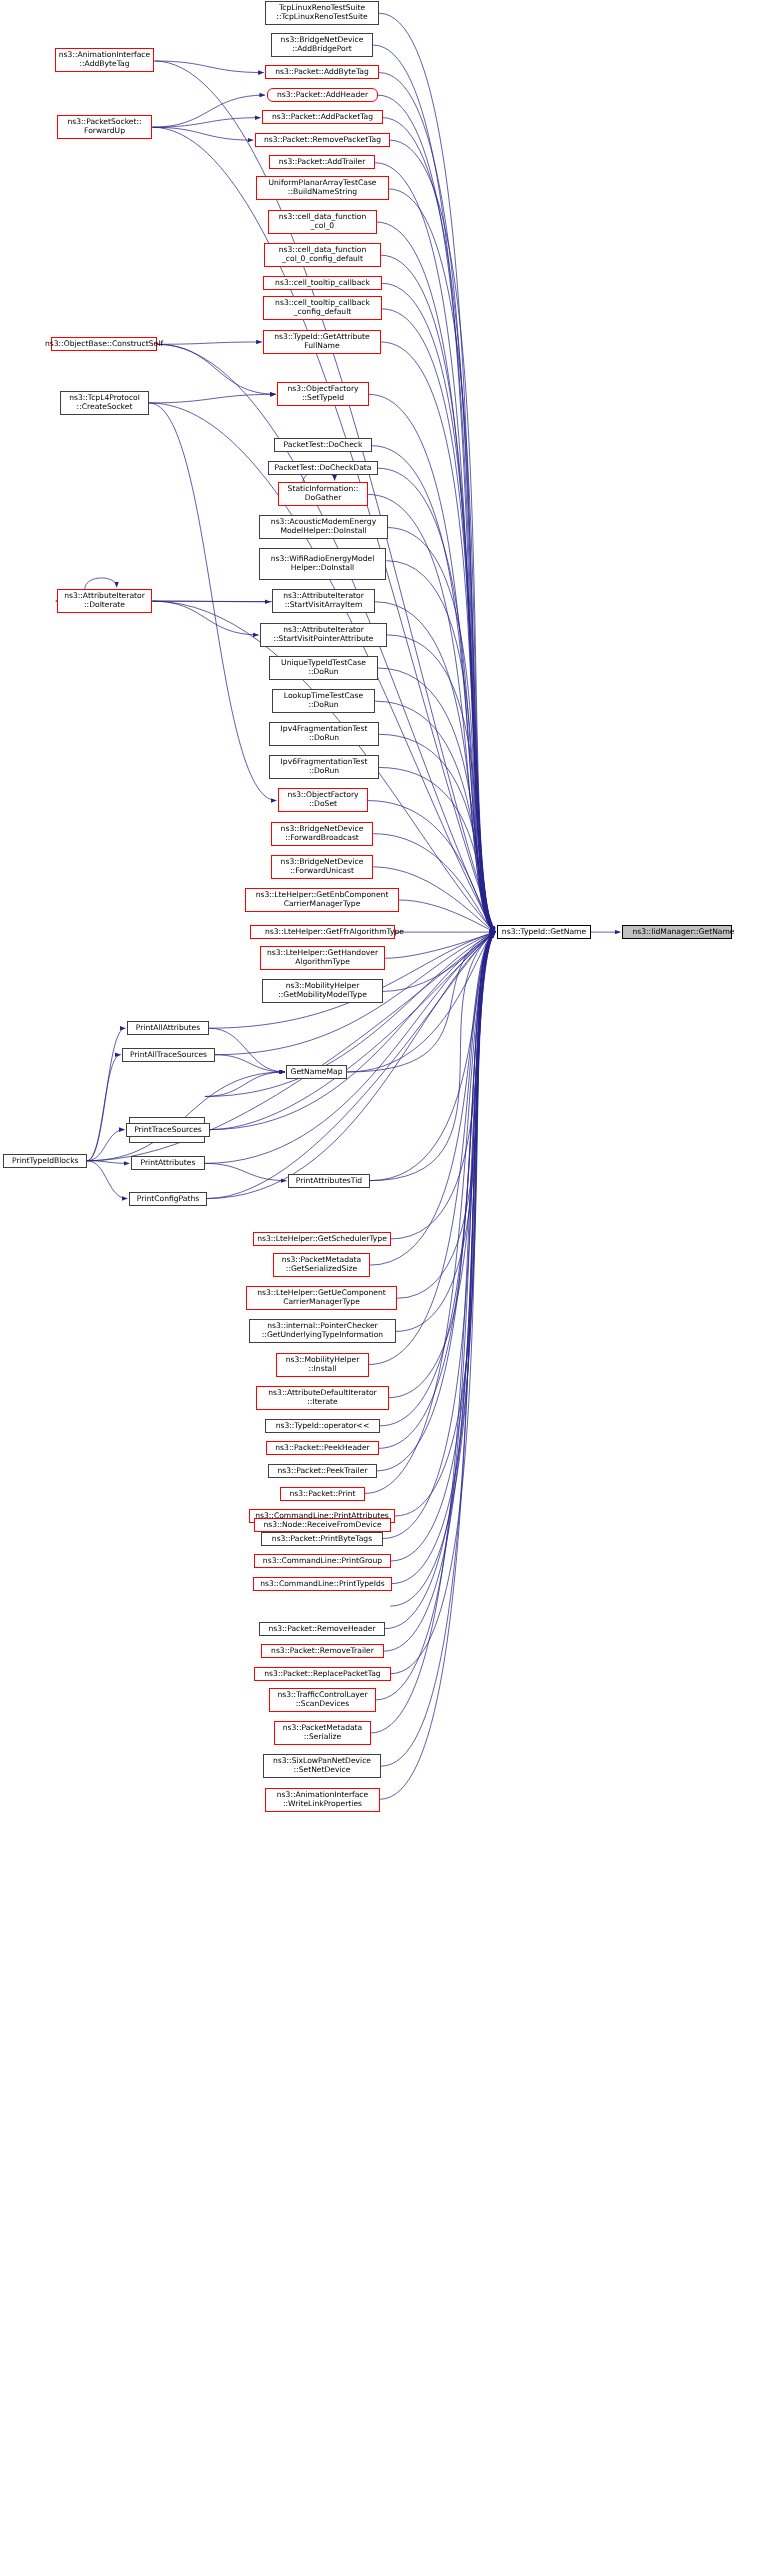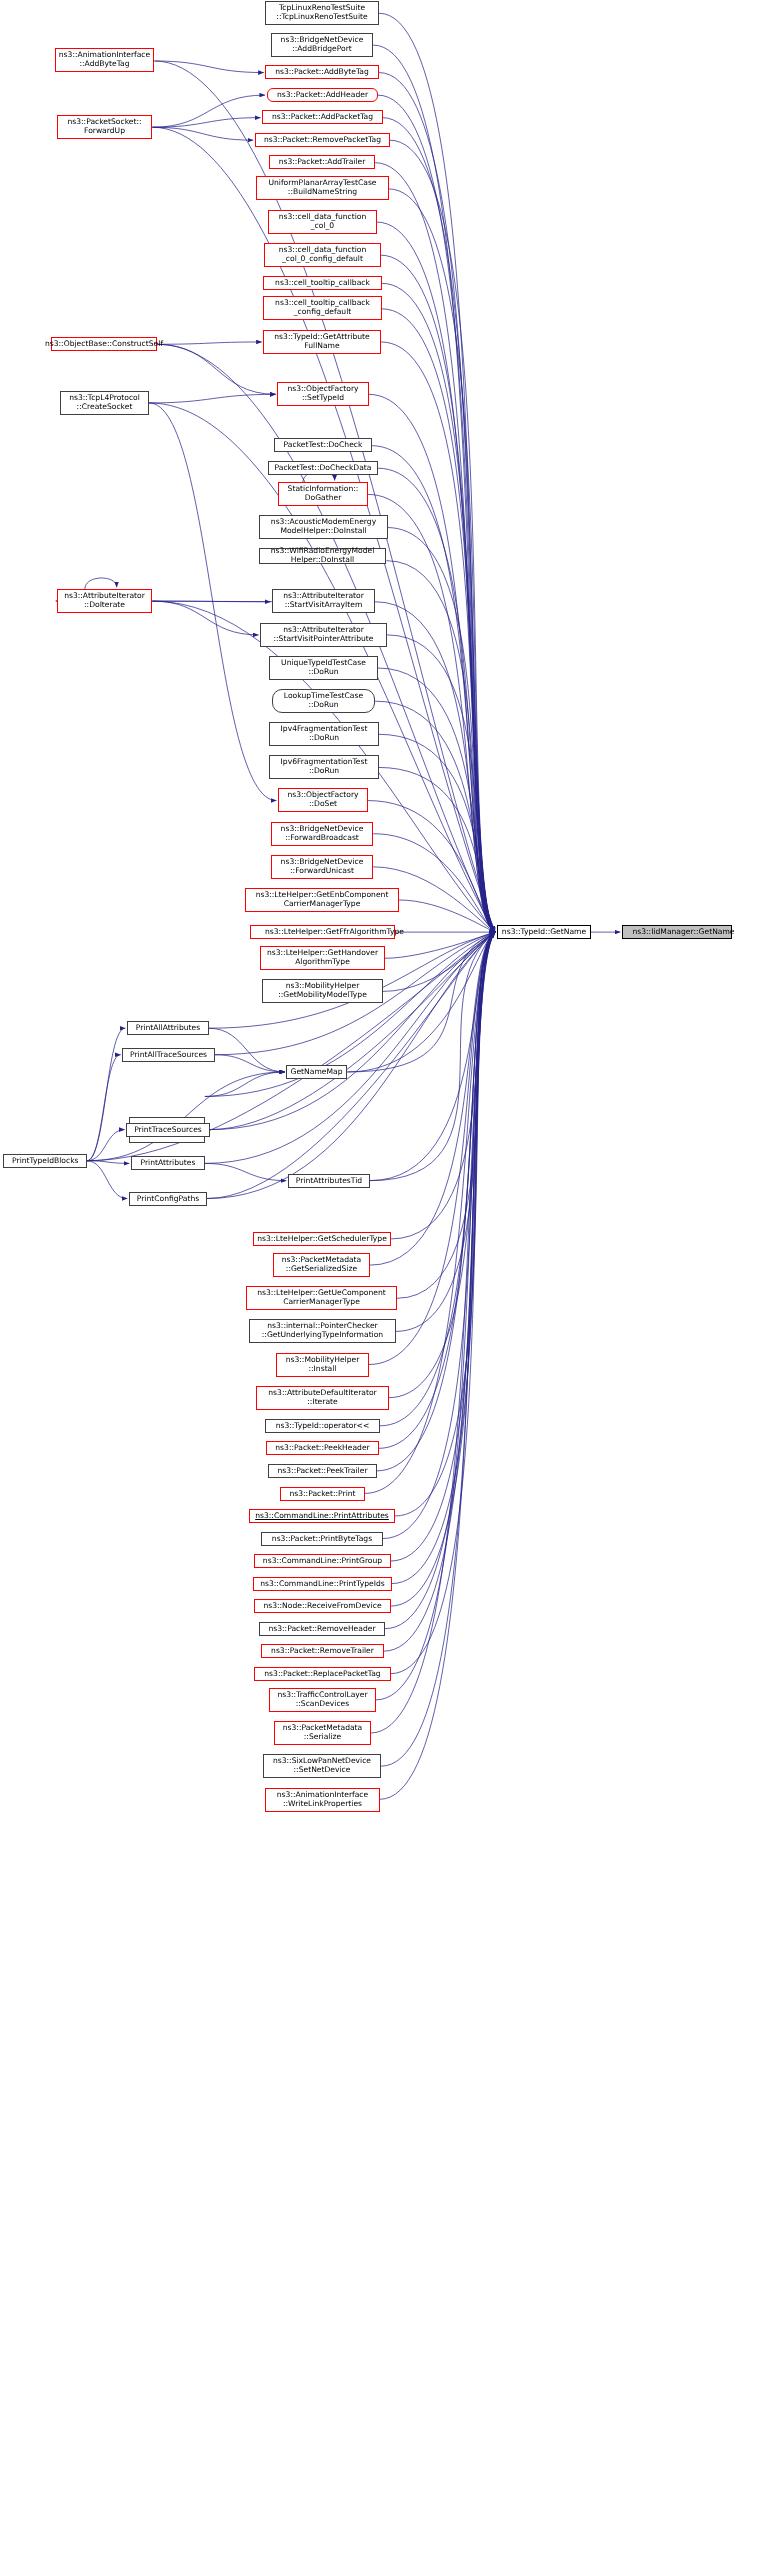--- a/index.html
+++ b/index.html
@@ -146,31 +146,31 @@
       <div class="node red" style="left: 277px; top: 382px; width: 92px; height: 24px;">ns3::ObjectFactory
 ::SetTypeId</div>
       <div class="node" style="left: 60px; top: 391px; width: 89px; height: 24px;">ns3::TcpL4Protocol
 ::CreateSocket</div>
       <div class="node" style="left: 274px; top: 438px; width: 98px; height: 14px;">PacketTest::DoCheck</div>
       <div class="node" style="left: 268px; top: 461px; width: 110px; height: 14px;">PacketTest::DoCheckData</div>
       <div class="node red" style="left: 278px; top: 482px; width: 90px; height: 24px;">StaticInformation::
 DoGather</div>
       <div class="node" style="left: 259px; top: 515px; width: 129px; height: 24px;">ns3::AcousticModemEnergy
 ModelHelper::DoInstall</div>
-      <div class="node" style="left: 259px; top: 548px; width: 127px; height: 16px;">ns3::WifiRadioEnergyModel
+      <div class="node" style="left: 259px; top: 548px; width: 127px; height: 32px;">ns3::WifiRadioEnergyModel
 Helper::DoInstall</div>
       <div class="node red" style="left: 57px; top: 589px; width: 95px; height: 24px;">ns3::AttributeIterator
 ::DoIterate</div>
       <div class="node" style="left: 272px; top: 589px; width: 103px; height: 24px;">ns3::AttributeIterator
 ::StartVisitArrayItem</div>
       <div class="node" style="left: 260px; top: 623px; width: 127px; height: 24px;">ns3::AttributeIterator
 ::StartVisitPointerAttribute</div>
       <div class="node" style="left: 269px; top: 656px; width: 109px; height: 24px;">UniqueTypeIdTestCase
 ::DoRun</div>
-      <div class="node" style="left: 272px; top: 689px; width: 103px; height: 24px; border-radius: 10px;">LookupTimeTestCase
+      <div class="node" style="left: 272px; top: 689px; width: 103px; height: 24px;">LookupTimeTestCase
 ::DoRun</div>
       <div class="node" style="left: 269px; top: 722px; width: 110px; height: 24px;">Ipv4FragmentationTest
 ::DoRun</div>
       <div class="node" style="left: 269px; top: 755px; width: 110px; height: 24px;">Ipv6FragmentationTest
 ::DoRun</div>
       <div class="node red" style="left: 278px; top: 788px; width: 90px; height: 24px;">ns3::ObjectFactory
 ::DoSet</div>
       <div class="node red" style="left: 271px; top: 822px; width: 102px; height: 24px;">ns3::BridgeNetDevice
 ::ForwardBroadcast</div>
       <div class="node red" style="left: 271px; top: 855px; width: 102px; height: 24px;">ns3::BridgeNetDevice
@@ -203,21 +203,21 @@
       <div class="node red" style="left: 256px; top: 1386px; width: 133px; height: 24px;">ns3::AttributeDefaultIterator
 ::Iterate</div>
       <div class="node" style="left: 265px; top: 1419px; width: 115px; height: 14px;">ns3::TypeId::operator&lt;&lt;</div>
       <div class="node red" style="left: 266px; top: 1441px; width: 113px; height: 14px;">ns3::Packet::PeekHeader</div>
       <div class="node" style="left: 268px; top: 1464px; width: 109px; height: 14px;">ns3::Packet::PeekTrailer</div>
       <div class="node red" style="left: 280px; top: 1487px; width: 85px; height: 14px;">ns3::Packet::Print</div>
       <div class="node red" style="left: 249px; top: 1509px; width: 146px; height: 14px; text-decoration: underline;">ns3::CommandLine::PrintAttributes</div>
       <div class="node" style="left: 261px; top: 1532px; width: 122px; height: 14px;">ns3::Packet::PrintByteTags</div>
       <div class="node red" style="left: 254px; top: 1554px; width: 137px; height: 14px;">ns3::CommandLine::PrintGroup</div>
       <div class="node red" style="left: 253px; top: 1577px; width: 139px; height: 14px;">ns3::CommandLine::PrintTypeIds</div>
-      <div class="node red" style="left: 254px; top: 1599px; width: 137px; height: 14px;">ns3::Node::ReceiveFromDevice</div>
+      <div class="node red" style="left: 254px; top: 1518px; width: 137px; height: 14px;">ns3::Node::ReceiveFromDevice</div>
       <div class="node" style="left: 259px; top: 1622px; width: 126px; height: 14px;">ns3::Packet::RemoveHeader</div>
       <div class="node red" style="left: 261px; top: 1644px; width: 123px; height: 14px;">ns3::Packet::RemoveTrailer</div>
       <div class="node red" style="left: 254px; top: 1667px; width: 137px; height: 14px;">ns3::Packet::ReplacePacketTag</div>
       <div class="node red" style="left: 269px; top: 1688px; width: 107px; height: 24px;">ns3::TrafficControlLayer
 ::ScanDevices</div>
       <div class="node red" style="left: 274px; top: 1721px; width: 97px; height: 24px;">ns3::PacketMetadata
 ::Serialize</div>
       <div class="node" style="left: 263px; top: 1754px; width: 118px; height: 24px;">ns3::SixLowPanNetDevice
 ::SetNetDevice</div>
       <div class="node red" style="left: 265px; top: 1788px; width: 115px; height: 24px;">ns3::AnimationInterface

